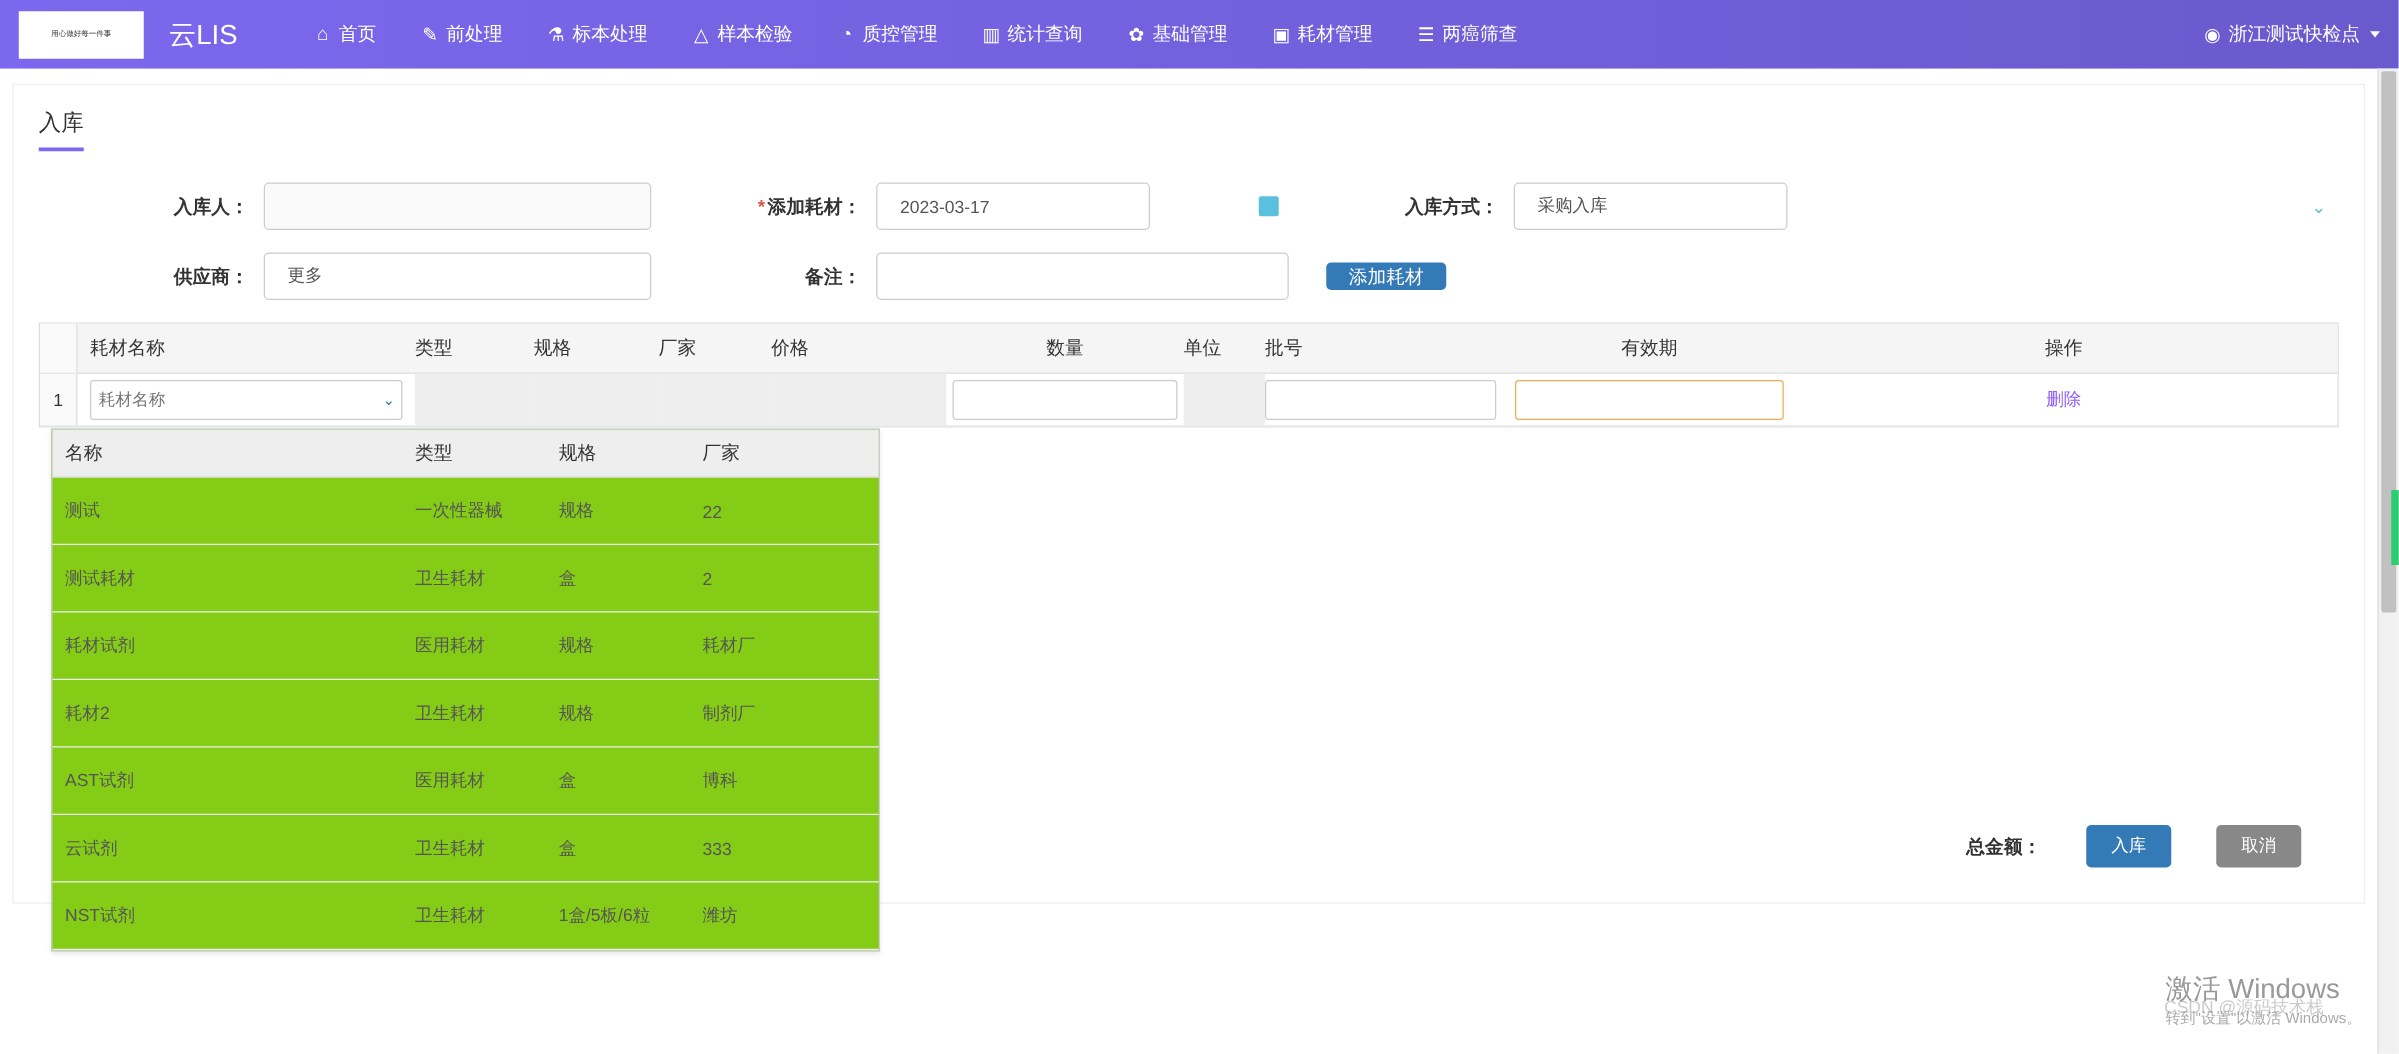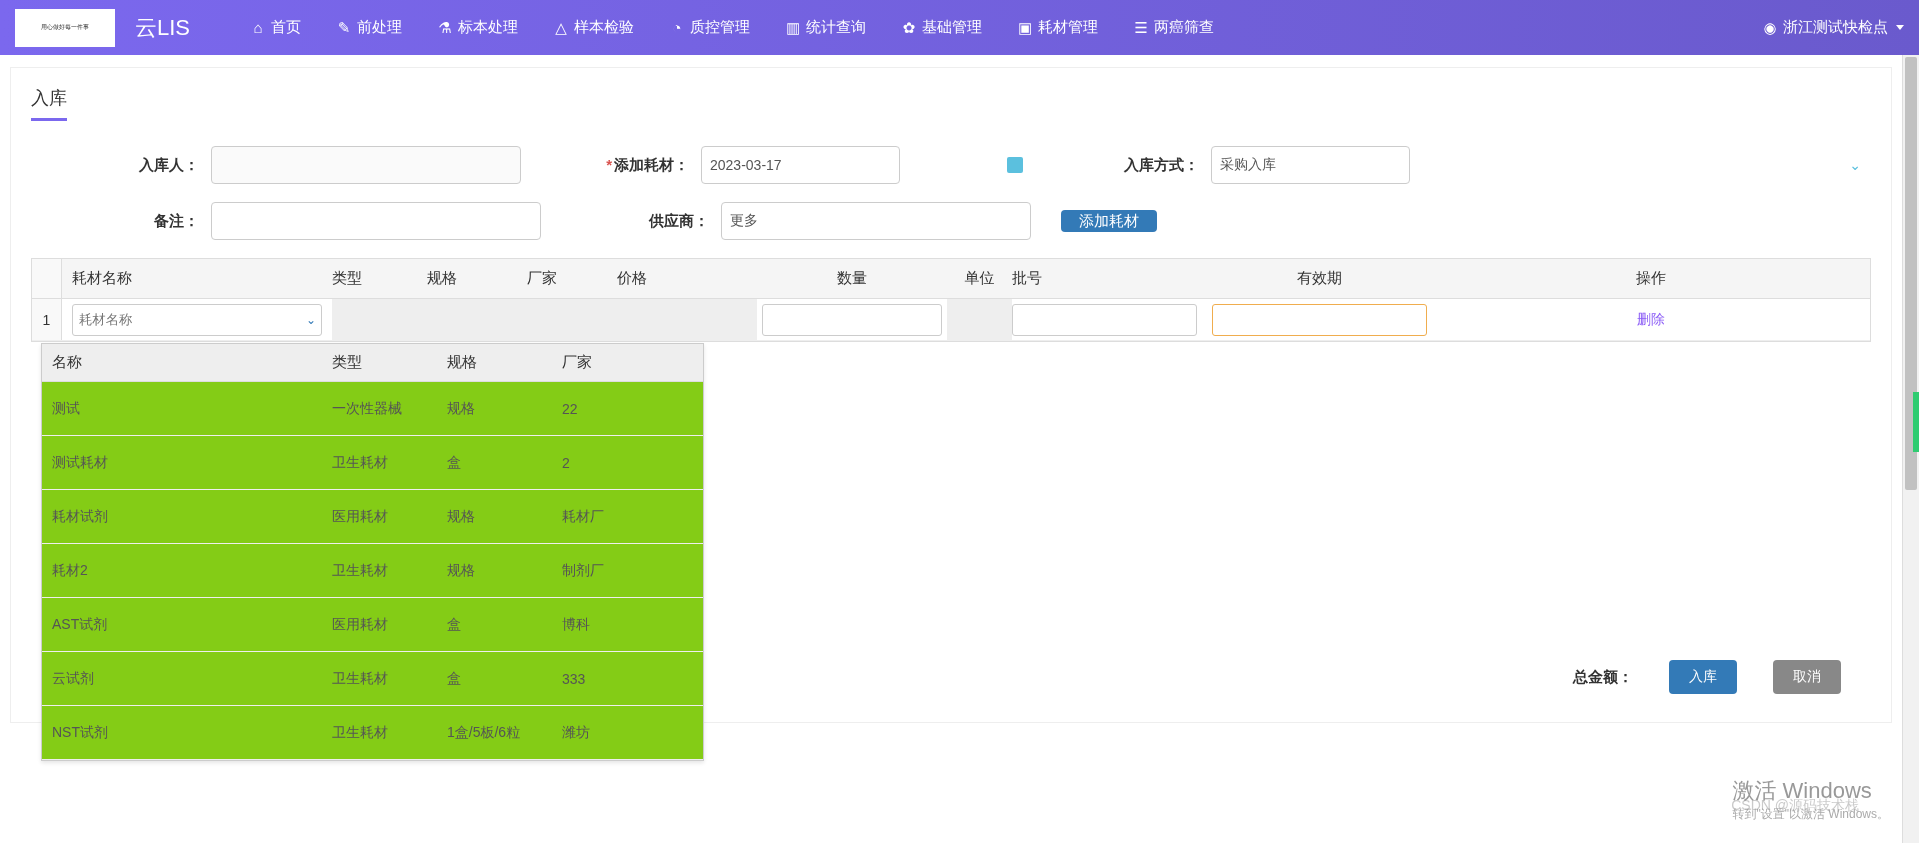--- a/index.html
+++ b/index.html
@@ -21,39 +21,39 @@
 .panel { background: #fff; border: 1px solid #eee; padding: 18px 20px 10px 20px; }
 .panel-title { font-size: 18px; color: #333; padding-bottom: 8px; border-bottom: 3px solid #7b68ee; display: inline-block; margin-bottom: 25px; }
 
 .form-row { display: flex; margin-bottom: 18px; align-items: center; }
 .form-group { display: flex; align-items: center; }
 .fg1 { flex: 0 0 490px; }
 .fg2 { flex: 0 0 510px; }
 .fg3 { flex: 1; }
 .form-label { width: 180px; text-align: right; padding-right: 12px; font-size: 15px; font-weight: bold; color: #333; }
 .req { color: #d9534f; margin-right: 2px; }
-.form-input { flex: 1; height: 38px; border: 1px solid #ccc; border-radius: 4px; padding: 0 8px; font-size: 14px; background: #fff; color: #555; }
+.form-input { flex: 1; height: 38px; border: 1px solid #ccc; border-radius: 4px; padding: 0 18px; font-size: 14px; background: #fff; color: #555; }
 .form-input.readonly { background: #fafafa; }
 .date-wrap { position: relative; flex: 1; }
 .date-icon { position: absolute; right: 8px; top: 50%; transform: translateY(-50%); width: 16px; height: 16px; background: #5bc0de; border-radius: 2px; }
 .select-wrap { position: relative; flex: 1; }
 .select-caret { position: absolute; right: 10px; top: 50%; transform: translateY(-50%); color: #5bc0de; }
 .btn-primary { background: #337ab7; color: #fff; border: none; border-radius: 4px; height: 22px; padding: 0 18px; font-size: 15px; cursor: pointer; margin-left: 30px; }
 
 .grid { border: 1px solid #ddd; margin-top: 18px; }
 .grid-header { display: flex; background: #f5f5f5; border-bottom: 1px solid #ddd; height: 40px; align-items: center; font-size: 15px; }
 .grid-row { display: flex; height: 42px; align-items: center; border-bottom: 1px solid #eee; }
 .c-idx { flex: 0 0 30px; text-align: center; border-right: 1px solid #ddd; height: 100%; display: flex; align-items: center; justify-content: center; background: #f9f9f9; }
 .c-name { flex: 0 0 270px; padding-left: 10px; }
 .c-type { flex: 0 0 95px; }
 .c-spec { flex: 0 0 100px; }
 .c-vendor { flex: 0 0 90px; }
 .c-price { flex: 0 0 140px; }
 .c-qty { flex: 0 0 190px; text-align: center; }
-.c-unit { flex: 0 0 65px; text-align: center; }
+.c-unit { flex: 0 0 65px; }
 .c-batch { flex: 0 0 195px; }
 .c-exp { flex: 0 0 225px; text-align: center; }
 .c-op { flex: 1; text-align: center; }
 .cell-input { height: 32px; border: 1px solid #ccc; border-radius: 3px; width: calc(100% - 10px); padding: 0 6px; }
 .cell-input.focused { border: 1px solid #f0ad4e; }
 .cell-readonly { background: #eee; height: 100%; display: flex; align-items: center; }
 .combo-wrap { position: relative; width: calc(100% - 10px); }
 .combo-input { height: 32px; border: 1px solid #ccc; border-radius: 3px; width: 100%; padding: 0 22px 0 6px; color: #999; }
 .combo-caret { position: absolute; right: 6px; top: 50%; transform: translateY(-50%); color: #337ab7; font-size: 12px; }
 .delete-link { color: #8b5cf6; cursor: pointer; }
@@ -147,27 +147,27 @@
         <div class="form-group fg3">
           <div class="form-label">入库方式：</div>
           <div class="select-wrap">
             <input class="form-input" value="采购入库" style="">
             <span class="select-caret">⌄</span>
           </div>
         </div>
       </div>
 
       <div class="form-row">
+        <div class="form-group fg1">
+          <div class="form-label">供应商：</div>
+          <input class="form-input" value="更多" style="">
+        </div>
         <div class="form-group fg2">
           <div class="form-label">备注：</div>
           <input class="form-input" value="" style="">
-        </div>
-        <div class="form-group fg1">
-          <div class="form-label">供应商：</div>
-          <input class="form-input" value="更多" style="">
         </div>
         <button class="btn-primary">添加耗材</button>
       </div>
 
       <div class="grid">
         <div class="grid-header">
           <div class="c-idx"></div>
           <div class="c-name">耗材名称</div>
           <div class="c-type">类型</div>
           <div class="c-spec">规格</div>

